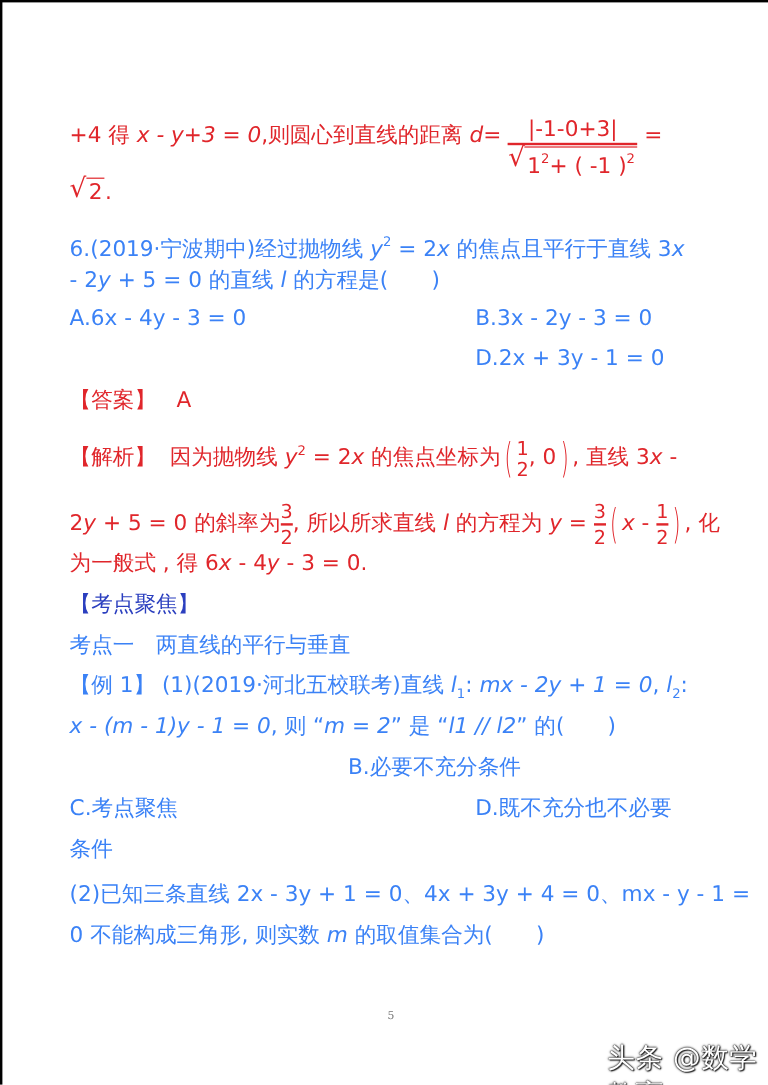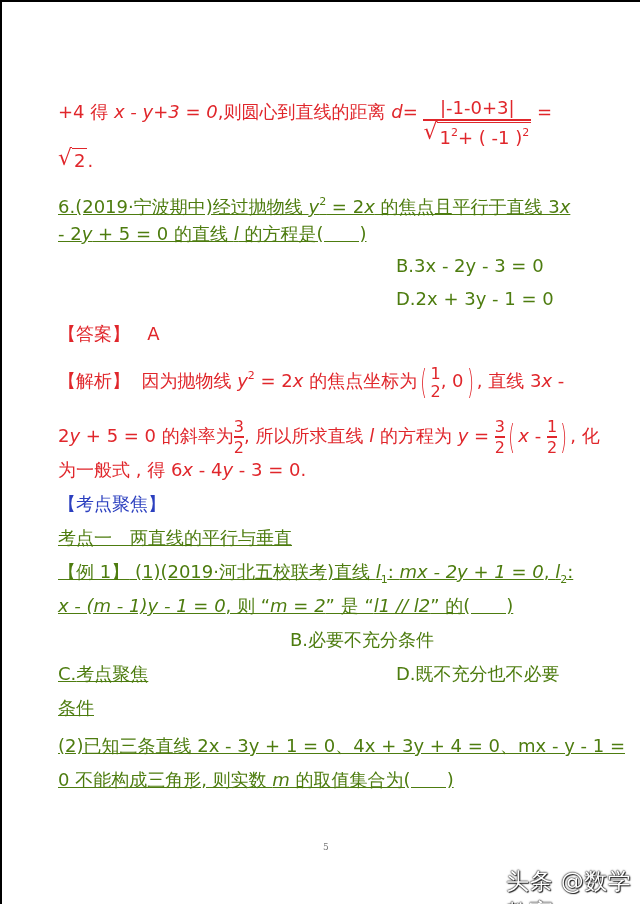--- a/index.html
+++ b/index.html
@@ -29,21 +29,21 @@
     }
     .line {
       position: absolute;
       left: 0;
       white-space: nowrap;
       font-size: 18px;
       line-height: 24px;
     }
     .red { color: #e0262b; }
     .blue { color: #2b3fbf; }
-    .black { color: #4d7c0f; text-decoration: underline; }
+    .black { color: #3b82f6; }
     .it { font-style: italic; font-family: "DejaVu Sans", "Liberation Sans", sans-serif; }
     .sup { font-size: 11px; vertical-align: 8px; }
 
     
     .frac {
       display: inline-block;
       vertical-align: middle;
       text-align: center;
       position: relative;
     }
@@ -120,20 +120,21 @@
     <span class="sqrt"><span class="rad">√</span><span class="body">2</span></span><span>.</span>
   </div>
 
   <div class="line black" style="top:190px;">
     <span>6.(2019·宁波期中)经过抛物线 </span><span class="it">y</span><span class="sup">2</span><span> = 2</span><span class="it">x</span><span> 的焦点且平行于直线 3</span><span class="it">x</span>
   </div>
   <div class="line black" style="top:222px;">
     <span>- 2</span><span class="it">y</span><span> + 5 = 0 的直线 </span><span class="it">l</span><span> 的方程是(　　)</span>
   </div>
   <div class="line black" style="top:254px;">
+    <span><span>A.</span><span>6x - 4y - 3 = 0</span></span>
     <span class="opt-right"><span>B.</span><span>3x - 2y - 3 = 0</span></span>
   </div>
   <div class="line black" style="top:287px;">
     <span class="opt-right"><span>D.</span><span>2x + 3y - 1 = 0</span></span>
   </div>
 
   <div class="line red" style="top:322px;">
     <span>【答案】</span>&nbsp;&nbsp;&nbsp;<span>A</span>
   </div>
 

